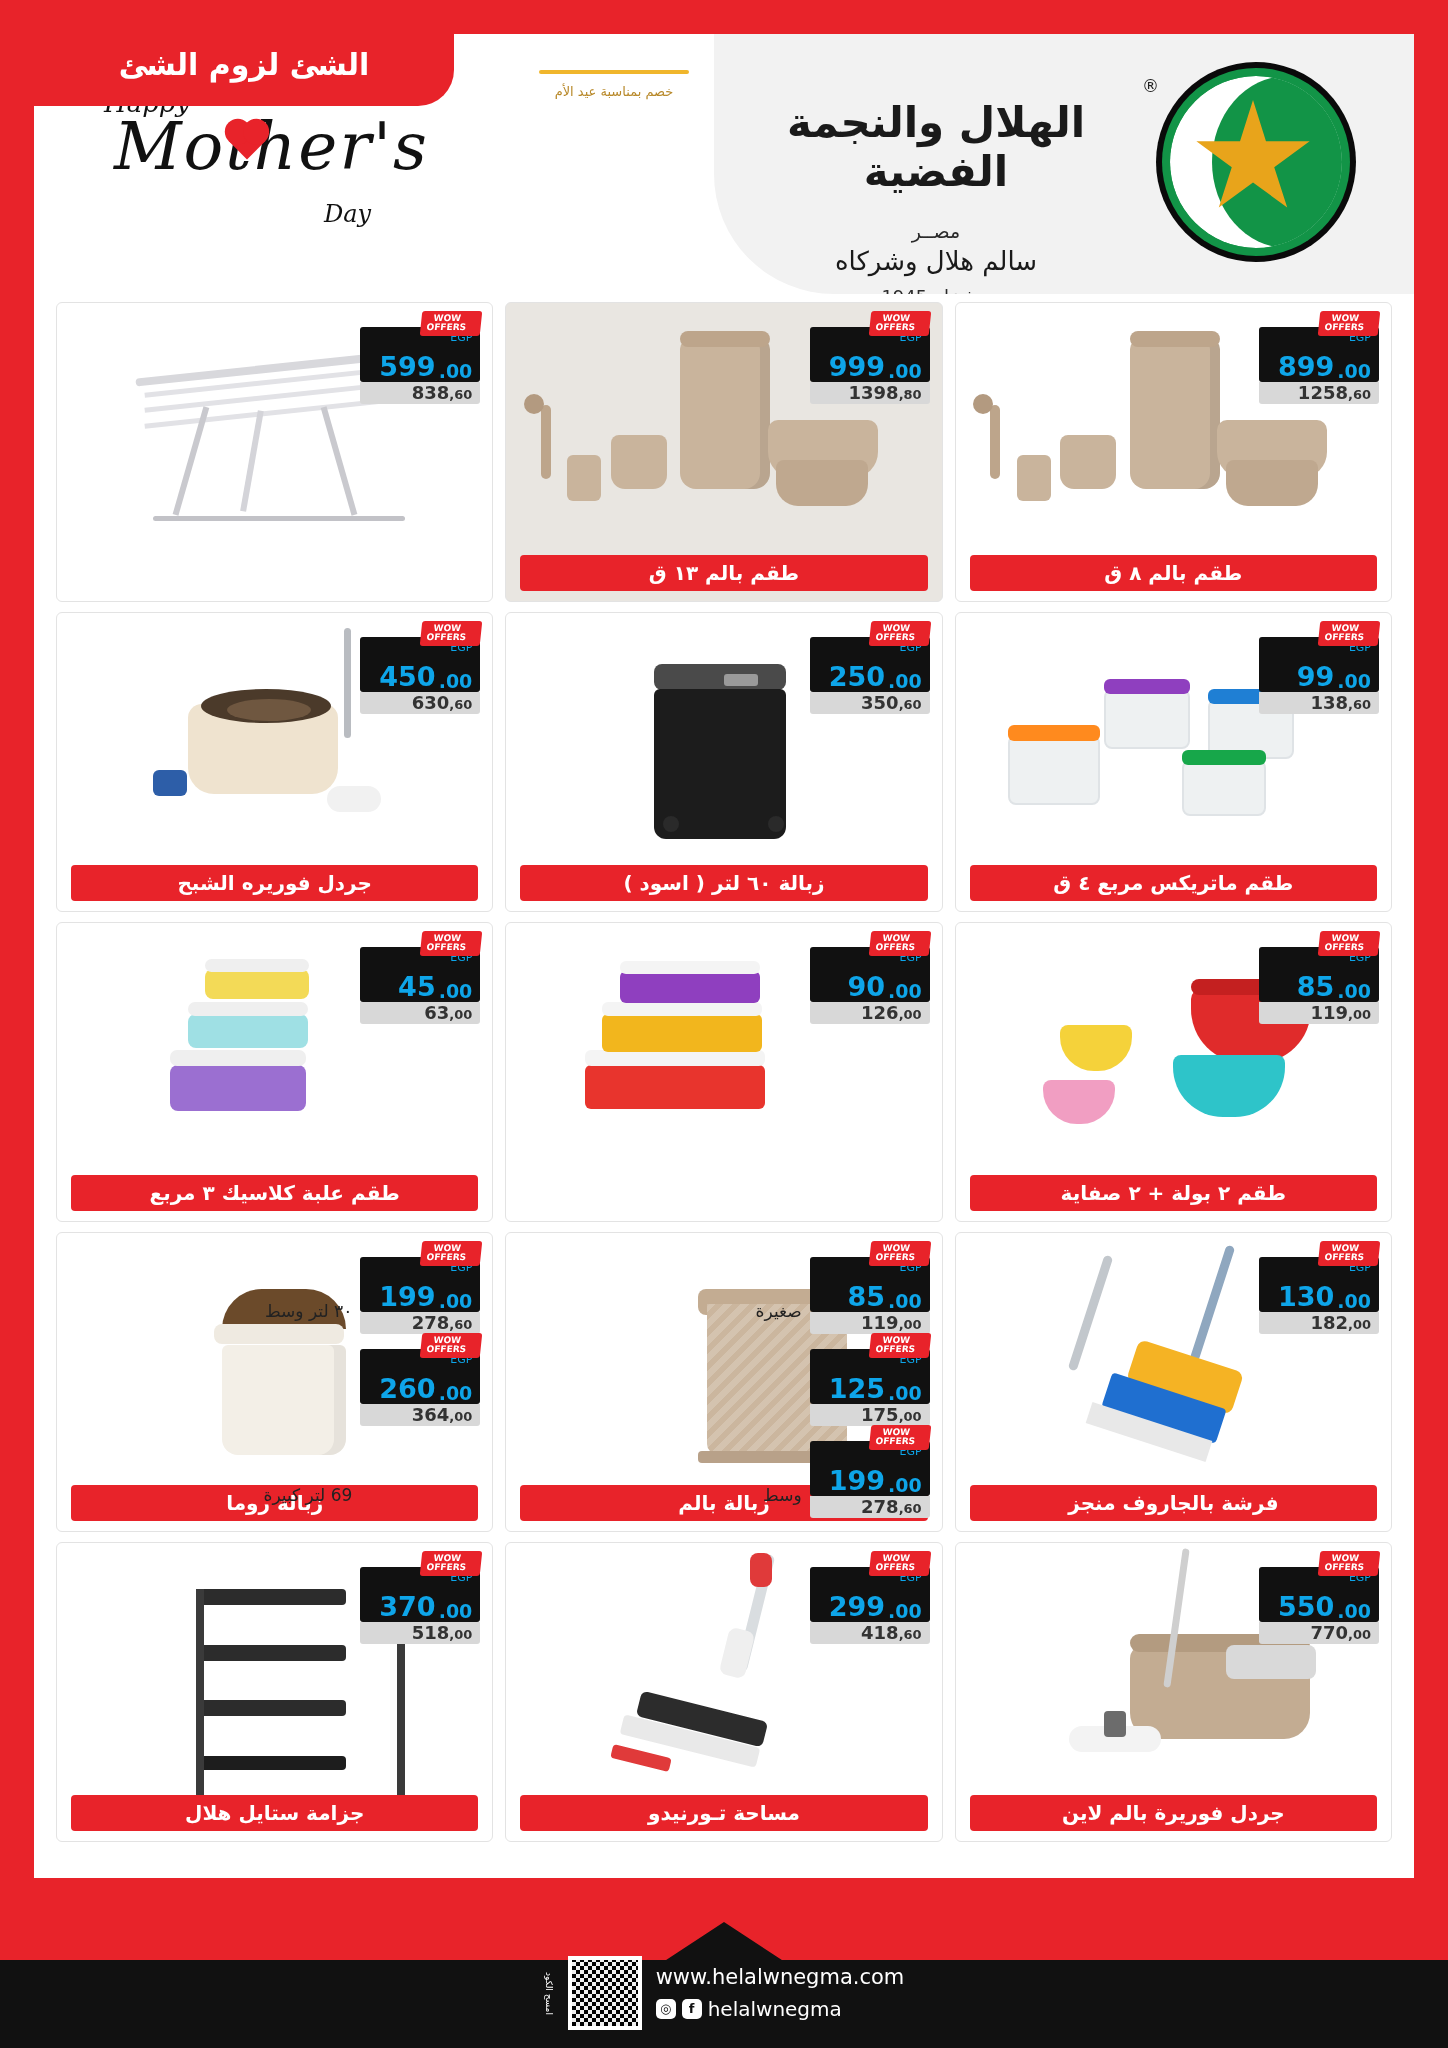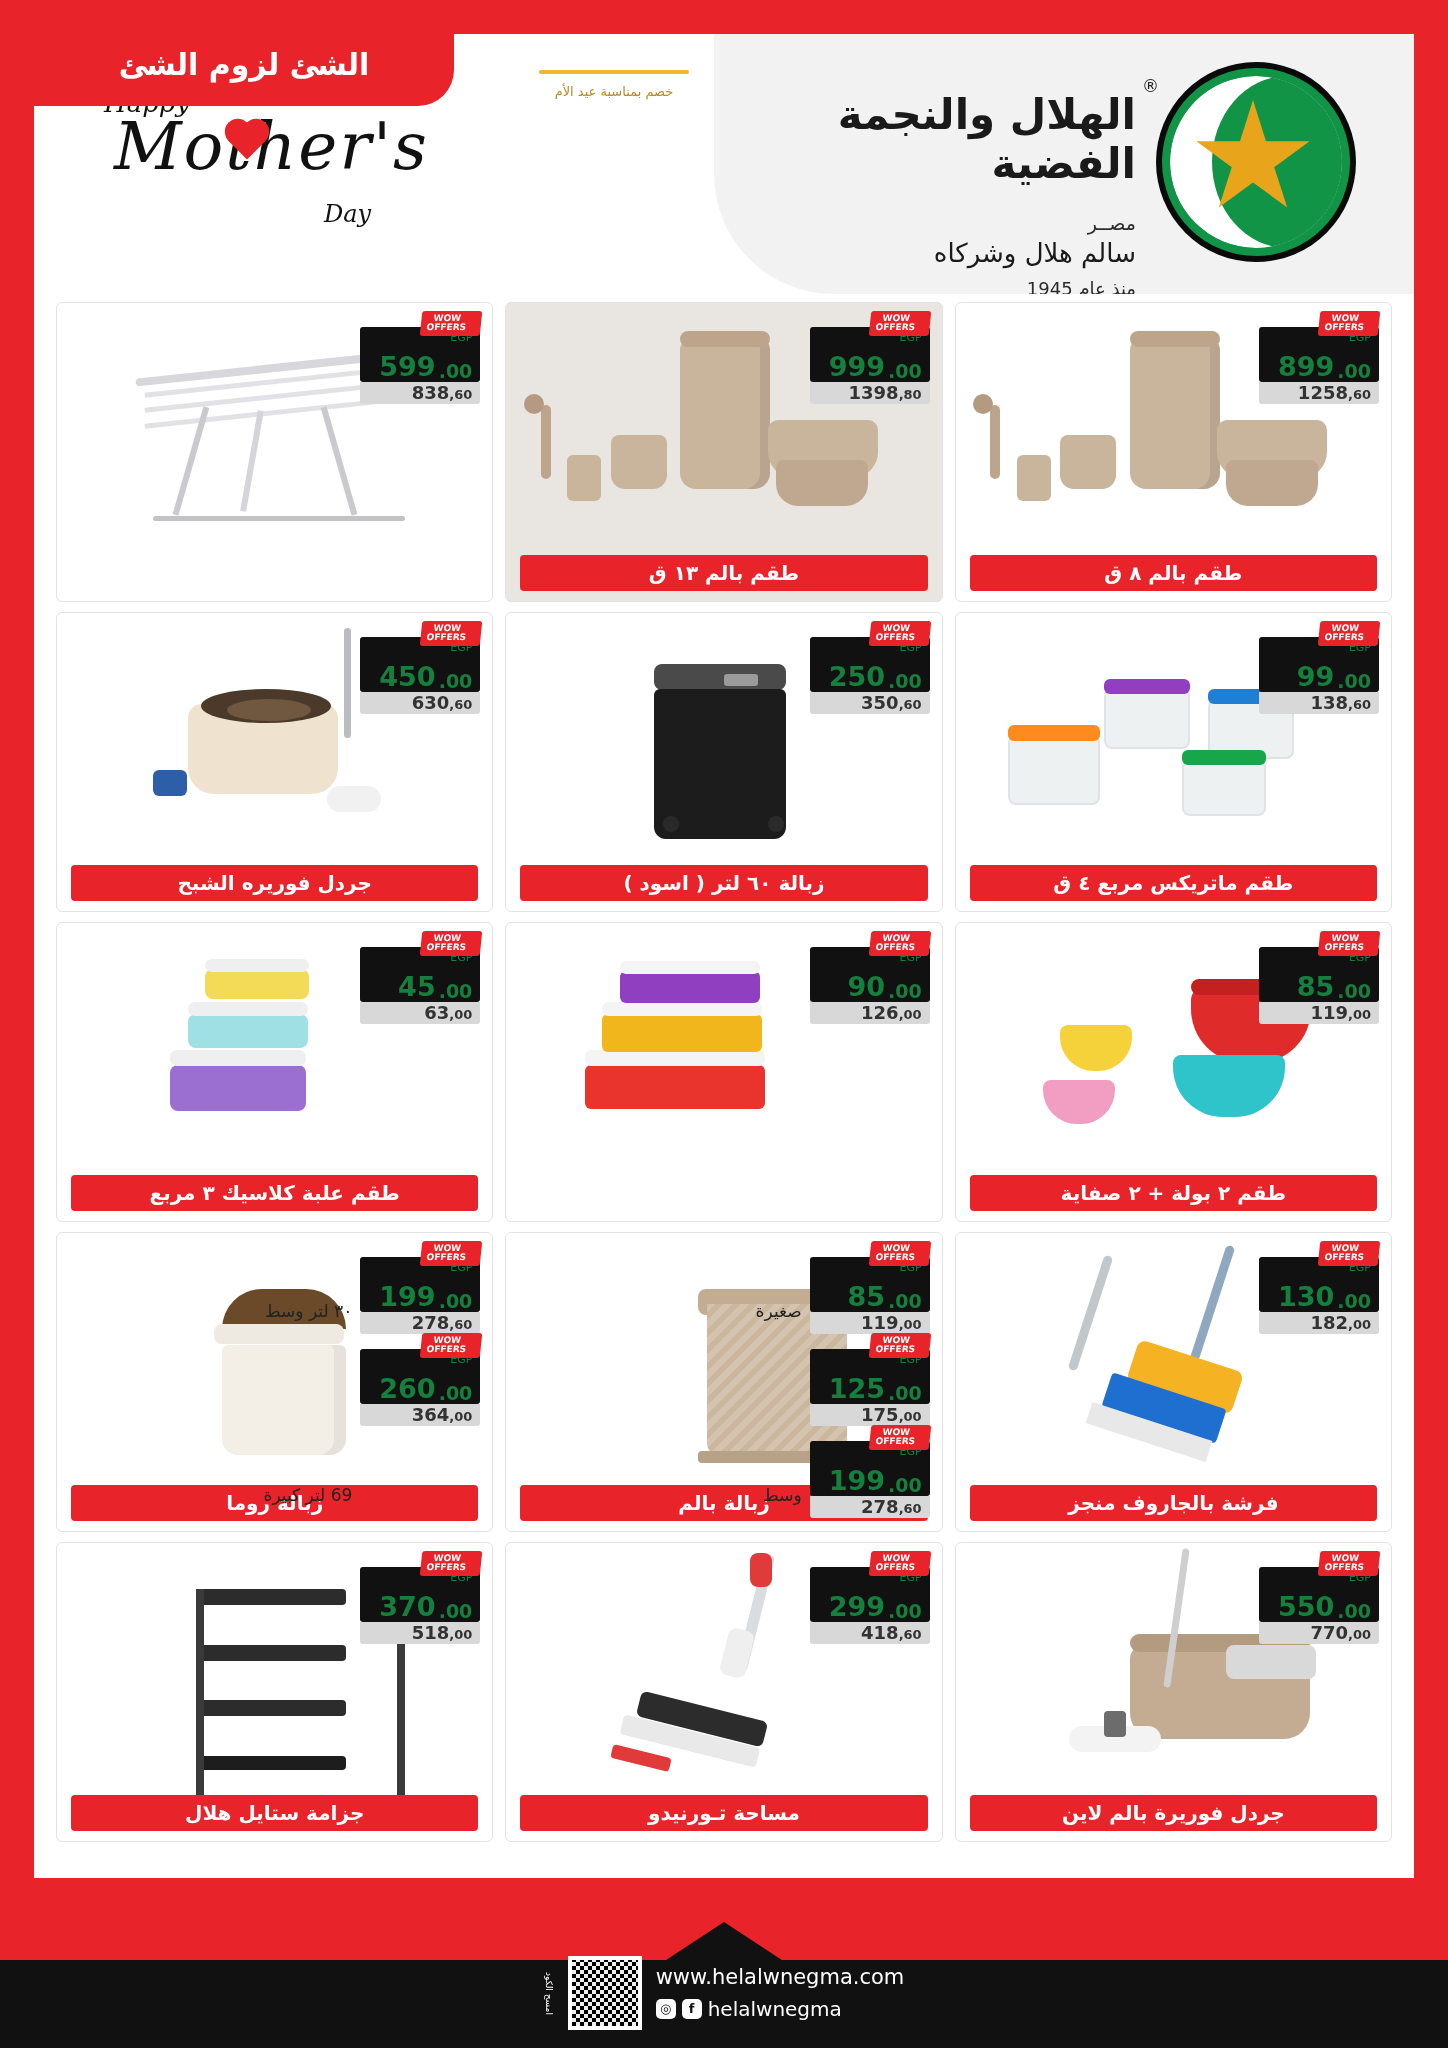--- a/index.html
+++ b/index.html
@@ -101,21 +101,22 @@
   .logo-reg {
     position: absolute;
     left: -14px;
     top: 14px;
     font-size: 17px;
     color: #222;
   }
   .brand-text {
     position: absolute;
     right: 278px;
-    top: 56px;
+    top: 64px;
+    text-align: center;
     width: 400px;
     direction: rtl;
   }
   .brand-main {
     font-size: 42px;
     font-weight: bold;
     color: #1a1a1a;
     letter-spacing: -1px;
   }
   .brand-sub1 {
@@ -298,21 +299,21 @@
     border-radius: 3px;
     text-align: center;
     z-index: 3;
     transform: skewX(-6deg);
     direction: ltr;
   }
   .wow span { display: block; }
   .price-box {
     margin-top: 16px;
     background: #111;
-    color: #15803d;
+    color: #0ea5e9;
     border-radius: 3px;
     padding: 4px 8px 2px;
     direction: ltr;
     text-align: right;
   }
   .price-now {
     font-size: 27px;
     font-weight: bold;
     line-height: 0.95;
     display: flex;

